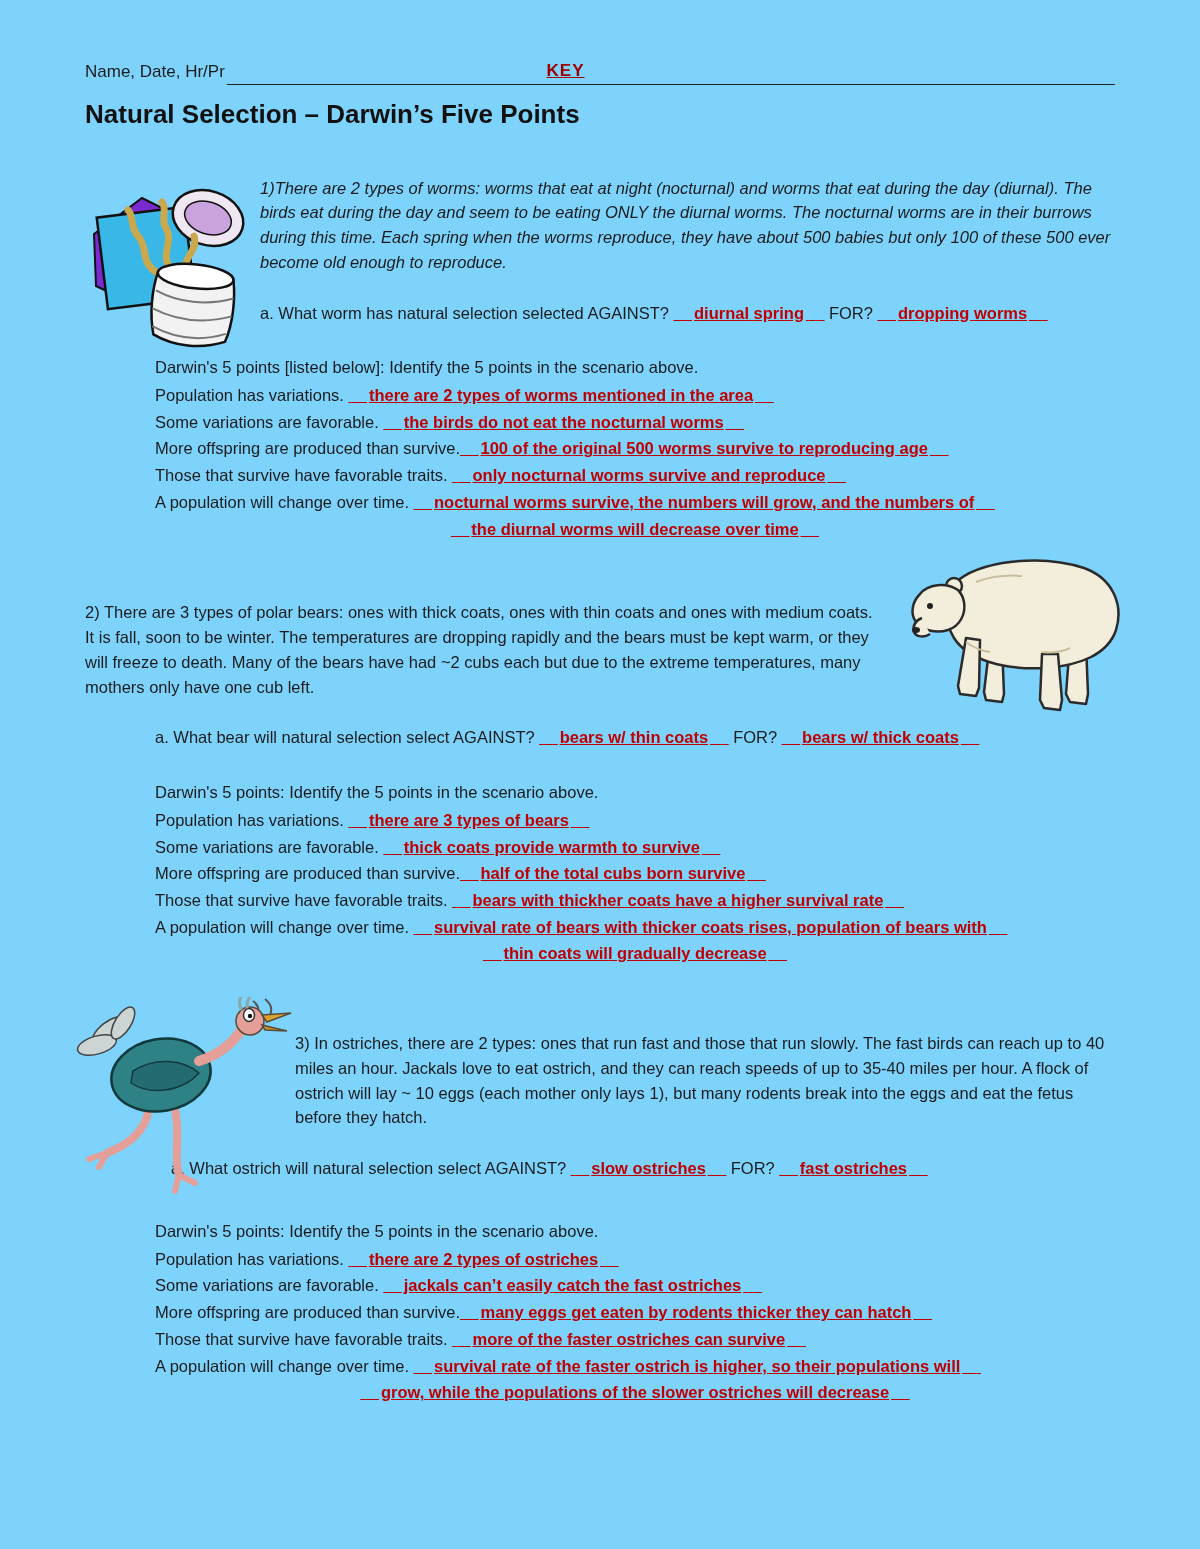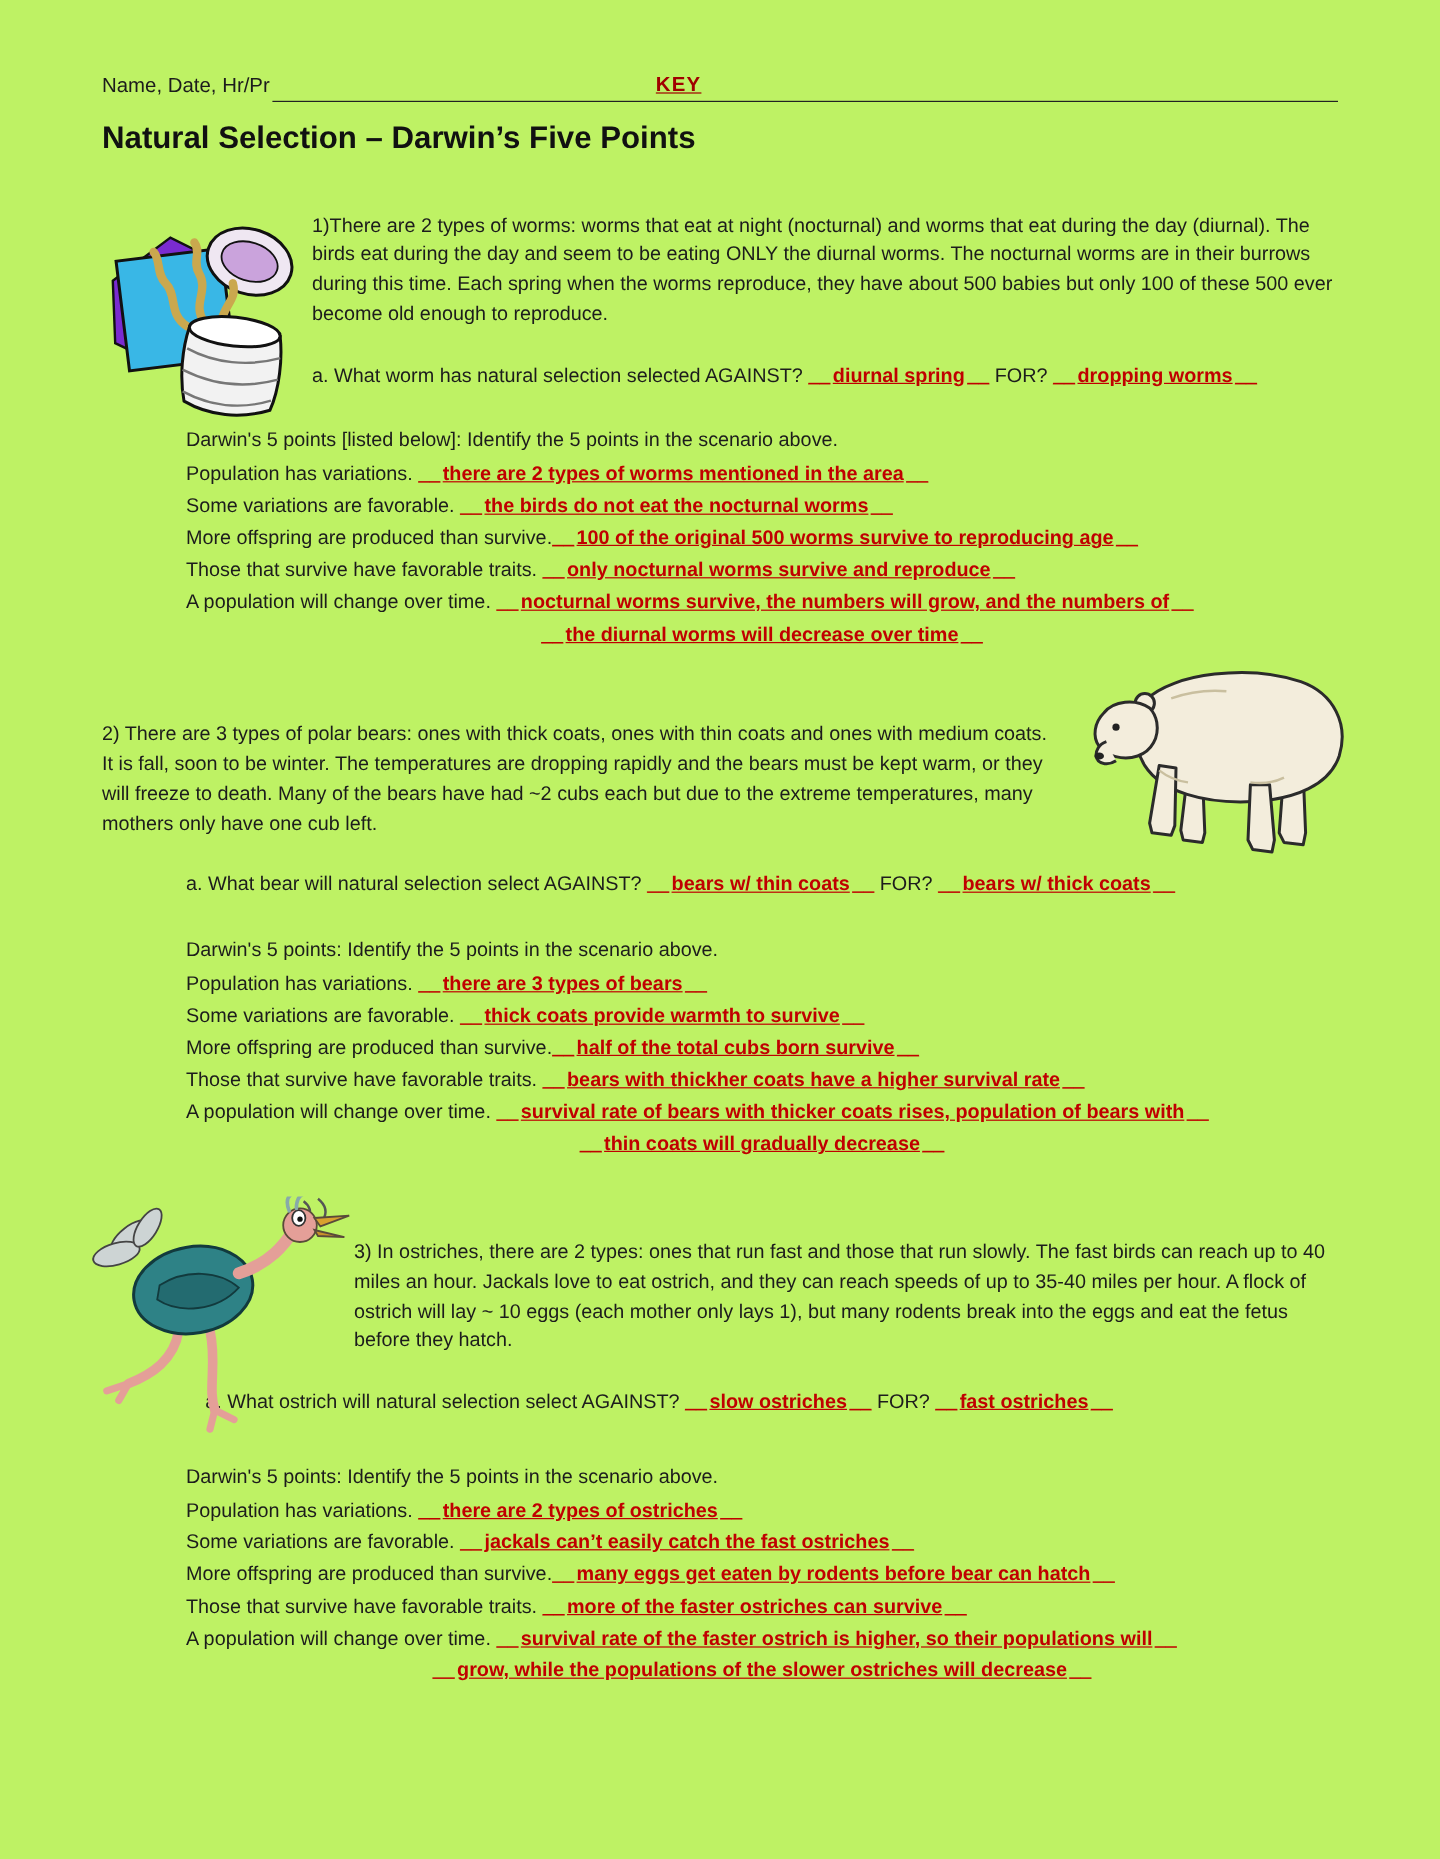--- a/index.html
+++ b/index.html
@@ -1,19 +1,19 @@
 <!DOCTYPE html>
 <html><head>
 <meta charset="utf-8">
 <style>
   * { box-sizing: border-box; }
   html, body { margin:0; padding:0; background:#ffffff; }
   body { font-family:"Liberation Sans", sans-serif; color:#1c1c1c; }
   .page {
-    width:1200px; min-height:1549px; margin:0 auto; background:#bef264;
+    width:1200px; min-height:1549px; margin:0 auto; background:#7dd3fc;
     padding:58px 85px 40px 85px; position:relative; font-size:16.5px; line-height:1.5;
   }
 
   
   .header-line { display:flex; align-items:flex-end; font-size:17px; }
   .header-rule { flex:1; border-bottom:1.6px solid #222; margin-left:2px; min-height:20px; }
   .key { font-weight:800; color:#a00000; margin-left:36%; letter-spacing:1px; text-decoration:underline; }
 
   .title { text-align:left; font-weight:800; font-size:26px; margin:10px 0 8px 0; color:#111; }
   .intro { margin:0; }
@@ -23,21 +23,21 @@
   .section-1 { margin-top:42px; }
   .section-2 { margin-top:58px; }
   .section-3 { margin-top:36px; }
 
   .clip { position:absolute; }
   .s1-img { left:5px; top:0; width:170px; height:188px; }
   .s2-img { right:-12px; top:-58px; width:235px; height:172px; }
   .s3-img { left:-28px; top:-6px; width:238px; height:205px; }
 
   .para { margin:0; }
-  .s1-para { margin-left:175px; }
+  .s1-para { margin-left:175px;font-style:italic; }
   .s2-para { margin-right:238px; }
   .s3-para { margin-left:210px; padding-top:28px; }
 
   .question { margin:26px 0 0 0; }
   .q-indent-175 { margin-left:175px; }
   .q-indent-70  { margin-left:70px; }
   .q-indent-210 { margin-left:86px; }
 
   .points { margin-left:70px; margin-top:30px; }
   .s3-points { margin-top:38px; }
@@ -232,21 +232,21 @@
       <p class="darwin-header">Darwin's 5 points: Identify the 5 points in the scenario above.</p>
       <div class="point">
         <span>Population has variations.</span>
         <span class="blank"><span class="ans">there are 2 types of ostriches</span></span>
       </div>
       <div class="point">
         <span>Some variations are favorable.</span>
         <span class="blank"><span class="ans">jackals can’t easily catch the fast ostriches</span></span>
       </div>
       <div class="point">
-        <span>More offspring are produced than survive.</span><span class="blank"><span class="ans">many eggs get eaten by rodents before bear can hatch</span></span>
+        <span>More offspring are produced than survive.</span><span class="blank"><span class="ans">many eggs get eaten by rodents thicker they can hatch</span></span>
       </div>
       <div class="point">
         <span>Those that survive have favorable traits.</span>
         <span class="blank"><span class="ans">more of the faster ostriches can survive</span></span>
       </div>
       <div class="point">
         <span>A population will change over time.</span>
         <span class="blank"><span class="ans">survival rate of the faster ostrich is higher, so their populations will</span></span>
       </div>
       <div class="point-cont">

